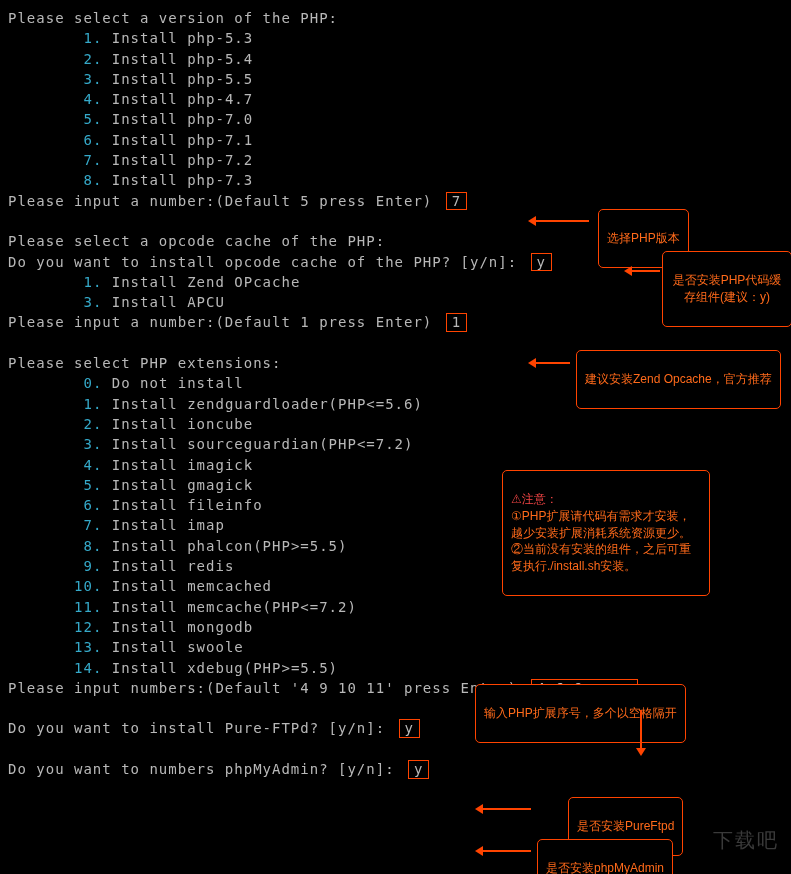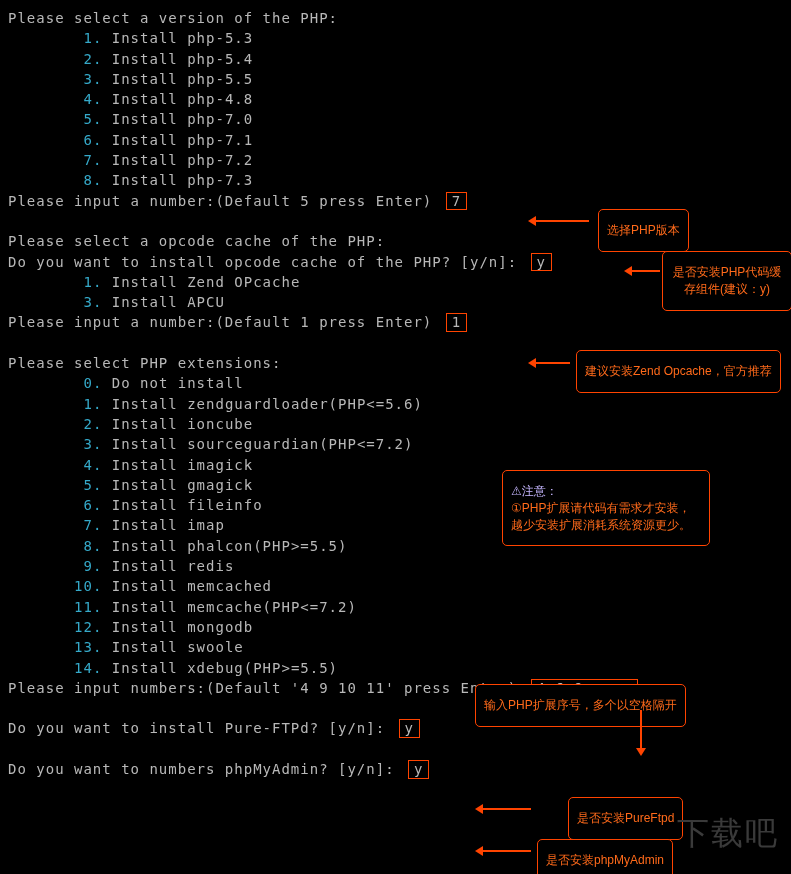--- a/index.html
+++ b/index.html
@@ -28,21 +28,21 @@
     line-height: 1.2;
   }
   .input-box-wide { min-width: 95px; text-align: left; }
   .annot {
     position: absolute;
     border: 1.5px solid #ff4400;
     border-radius: 5px;
     color: #ff6a1a;
     font-family: "PingFang SC", "Microsoft YaHei", sans-serif;
     font-size: 12px;
-    padding: 12px 8px;
+    padding: 20px 8px;
     letter-spacing: 0;
     background: #000;
     line-height: 1.4;
     text-align: center;
     white-space: normal;
   }
   .arrow {
     position: absolute;
     background: #ff4400;
     height: 2px;
@@ -63,42 +63,42 @@
   }
   .arrow-down::after {
     content: "";
     position: absolute;
     bottom: -6px;
     left: -4px;
     border-left: 5px solid transparent;
     border-right: 5px solid transparent;
     border-top: 8px solid #ff4400;
   }
-  .warn { color: #c4b5fd; }
+  .warn { color: #ef4444; }
   .watermark {
     position: absolute;
     right: 12px;
     bottom: 18px;
-    font-family: Liberation Serif, serif;
-    font-size: 32px;
+    font-family: Liberation Mono, monospace;
+    font-size: 20px;
     color: #3a3a3a;
     letter-spacing: 2px;
     pointer-events: none;
   }
 </style>
 </head>
 <body>
 
 <div>
 
 <div class="line">Please select a version of the PHP:</div>
 <div class="line">        <span class="cyan">1</span><span class="cyan">.</span> <span>Install php-5.3</span></div>
 <div class="line">        <span class="cyan">2</span><span class="cyan">.</span> <span>Install php-5.4</span></div>
 <div class="line">        <span class="cyan">3</span><span class="cyan">.</span> <span>Install php-5.5</span></div>
-<div class="line">        <span class="cyan">4</span><span class="cyan">.</span> <span>Install php-4.8</span></div>
+<div class="line">        <span class="cyan">4</span><span class="cyan">.</span> <span>Install php-4.7</span></div>
 <div class="line">        <span class="cyan">5</span><span class="cyan">.</span> <span>Install php-7.0</span></div>
 <div class="line">        <span class="cyan">6</span><span class="cyan">.</span> <span>Install php-7.1</span></div>
 <div class="line">        <span class="cyan">7</span><span class="cyan">.</span> <span>Install php-7.2</span></div>
 <div class="line">        <span class="cyan">8</span><span class="cyan">.</span> <span>Install php-7.3</span></div>
 <div class="line"><span>Please input a number:(Default 5 press Enter) </span><span class="input-box">7</span></div>
 
 <div class="line">&nbsp;</div>
 
 <div class="line">Please select a opcode cache of the PHP:</div>
 <div class="line"><span>Do you want to install opcode cache of the PHP? [y/n]: </span><span class="input-box">y</span></div>
@@ -141,20 +141,21 @@
 
 <div class="arrow" style="left:630px; top:270px; width:30px;"></div>
 <div class="annot" style="left:662px; top:251px; width:112px;">是否安装PHP代码缓存组件(建议：y)</div>
 
 <div class="arrow" style="left:534px; top:362px; width:36px;"></div>
 <div class="annot" style="left:576px; top:350px;">建议安装Zend Opcache，官方推荐</div>
 
 <div class="annot" style="left:502px; top:470px; width:190px; text-align:left;">
   <span class="warn">⚠注意：</span><br>
   <span>①PHP扩展请代码有需求才安装，越少安装扩展消耗系统资源更少。</span><br>
+  <span>②当前没有安装的组件，之后可重复执行./install.sh安装。</span>
 </div>
 
 <div class="annot" style="left:475px; top:684px;">输入PHP扩展序号，多个以空格隔开</div>
 <div class="arrow-down" style="left:640px; top:710px; height:40px;"></div>
 
 <div class="arrow" style="left:481px; top:808px; width:50px;"></div>
 <div class="annot" style="left:532px; top:797px;margin-left:36px;">是否安装PureFtpd</div>
 
 <div class="arrow" style="left:481px; top:850px; width:50px;"></div>
 <div class="annot" style="left:537px; top:839px;">是否安装phpMyAdmin</div>

